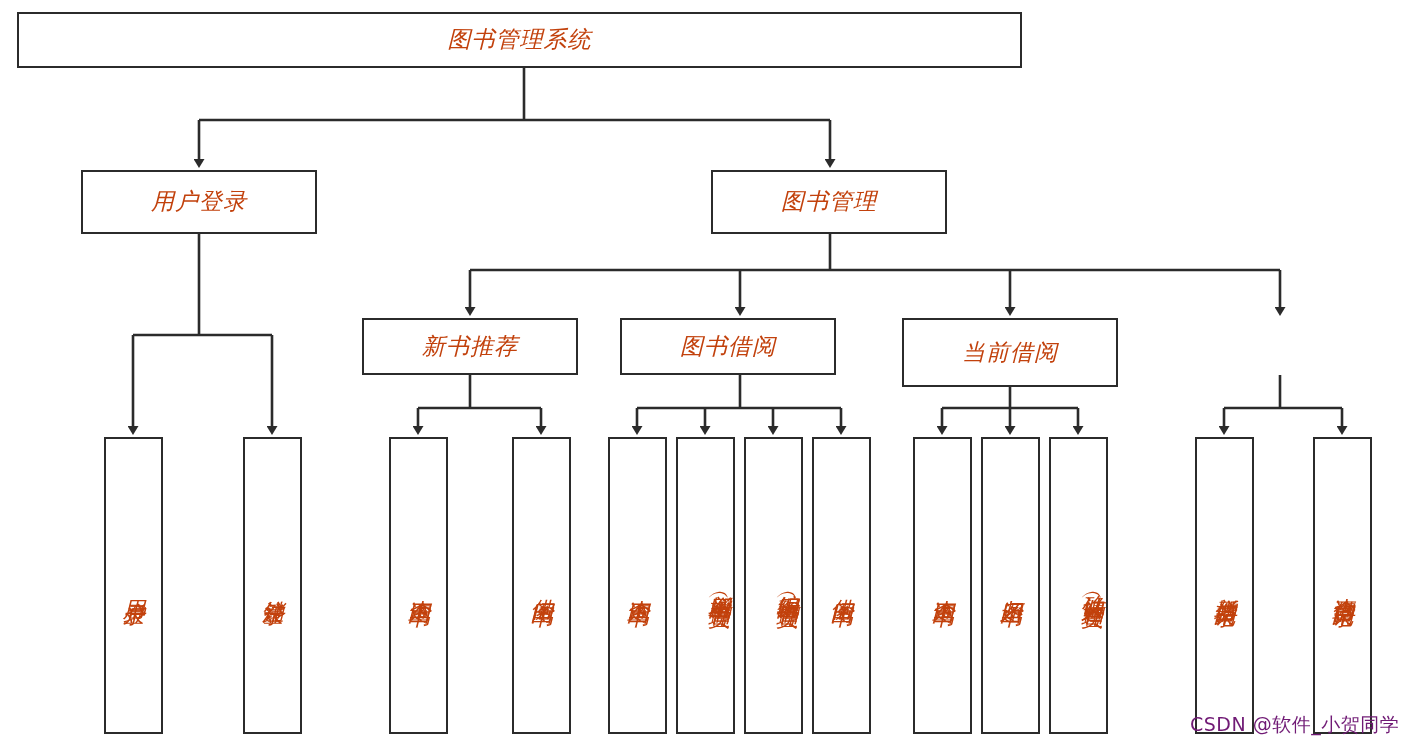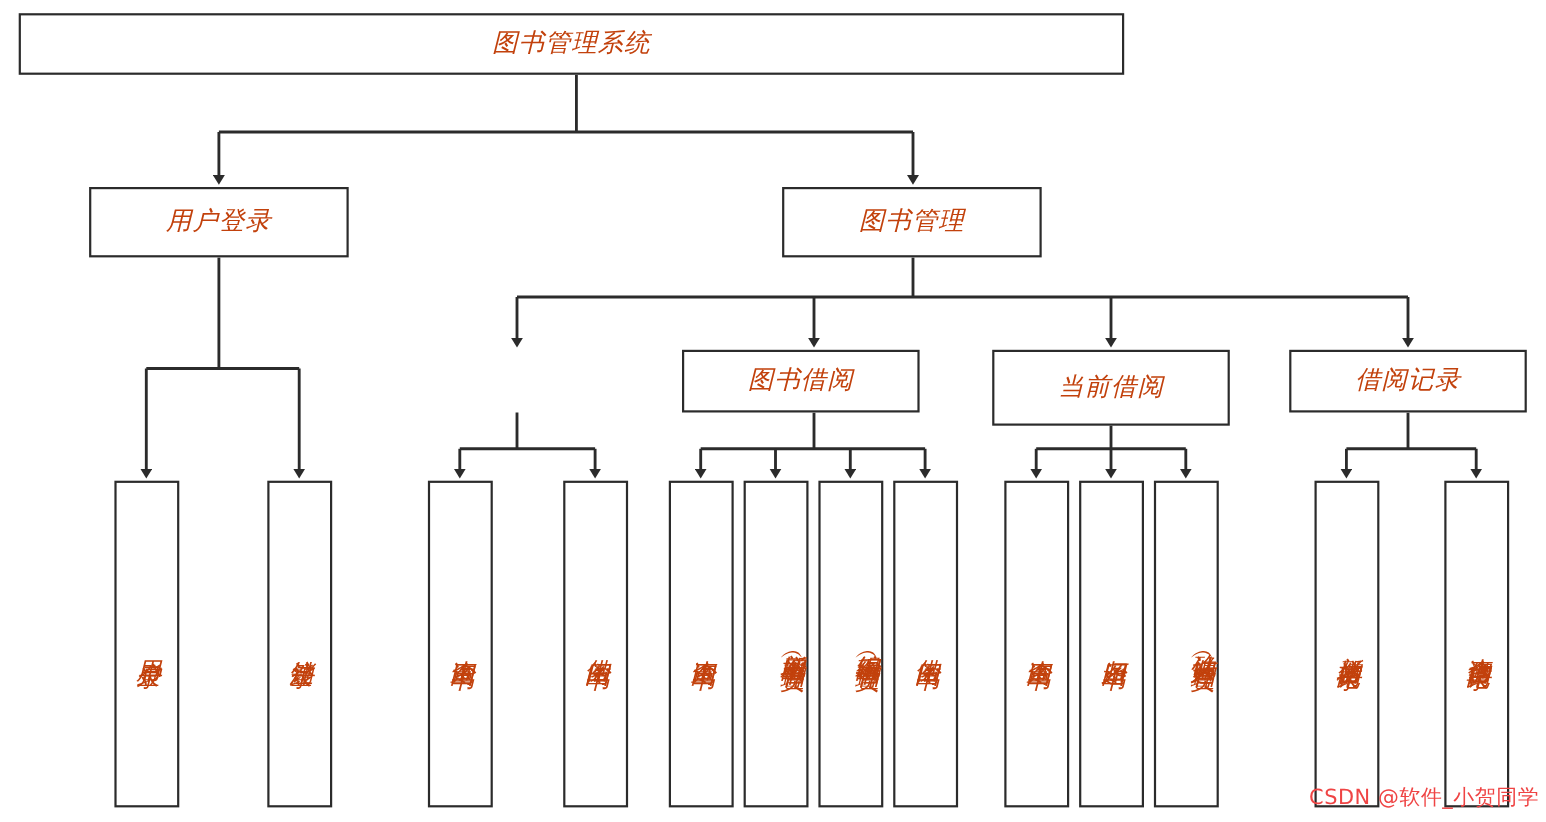--- a/index.html
+++ b/index.html
@@ -13,21 +13,21 @@
         justify-content:center;color:#c2410c;font-style:italic;}
 
   .node.horiz{font-size:23px;line-height:1.1;letter-spacing:1px;}
   .node.root{font-size:23px;}
 
   .node.vert{writing-mode:vertical-rl;text-orientation:upright;
              font-size:22px;line-height:1.30;letter-spacing:2px;
              padding:6px 0;white-space:nowrap;}
   .node.vert.topalign{align-items:flex-start;}
 
-  .watermark{position:absolute;color:#ef4444;font-size:19px;
+  .watermark{position:absolute;color:#701a75;font-size:19px;
              letter-spacing:.5px;white-space:nowrap;}
 </style>
 </head>
 <body>
 
 <div id="canvas">
 
   <svg class="connectors" viewBox="0 0 1405 747" xmlns="http://www.w3.org/2000/svg">
     <defs>
       <marker id="arrow" markerWidth="9" markerHeight="11" refX="1" refY="5.5" orient="auto" markerUnits="userSpaceOnUse">
@@ -77,23 +77,23 @@
       <path d="M1224,408 L1224,427" marker-end="url(#arrow)"></path>
       <path d="M1342,408 L1342,427" marker-end="url(#arrow)"></path>
     </g>
   </svg>
 
   <div class="node horiz root" style="left:17px;top:12px;width:1005px;height:56px;">图书管理系统</div>
 
   <div class="node horiz" style="left:81px;top:170px;width:236px;height:64px;">用户登录</div>
   <div class="node horiz" style="left:711px;top:170px;width:236px;height:64px;">图书管理</div>
 
+  <div class="node horiz" style="left:362px;top:318px;width:216px;height:57px;">新书推荐</div>
   <div class="node horiz" style="left:620px;top:318px;width:216px;height:57px;">图书借阅</div>
   <div class="node horiz" style="left:902px;top:318px;width:216px;height:69px;">当前借阅</div>
-  <div class="node horiz" style="left:1172px;top:318px;width:216px;height:57px;">借阅记录</div>
 
   <div class="node vert" style="left:104px;top:437px;width:59px;height:297px;">用户登录</div>
   <div class="node vert" style="left:243px;top:437px;width:59px;height:297px;">注销登录</div>
 
   <div class="node vert" style="left:389px;top:437px;width:59px;height:297px;">查询图书</div>
   <div class="node vert" style="left:512px;top:437px;width:59px;height:297px;">借阅图书</div>
 
   <div class="node vert" style="left:608px;top:437px;width:59px;height:297px;">查询图书</div>
   <div class="node vert topalign" style="left:676px;top:437px;width:59px;height:297px;">新增图书（管理员）</div>
   <div class="node vert topalign" style="left:744px;top:437px;width:59px;height:297px;">编辑图书（管理员）</div>

